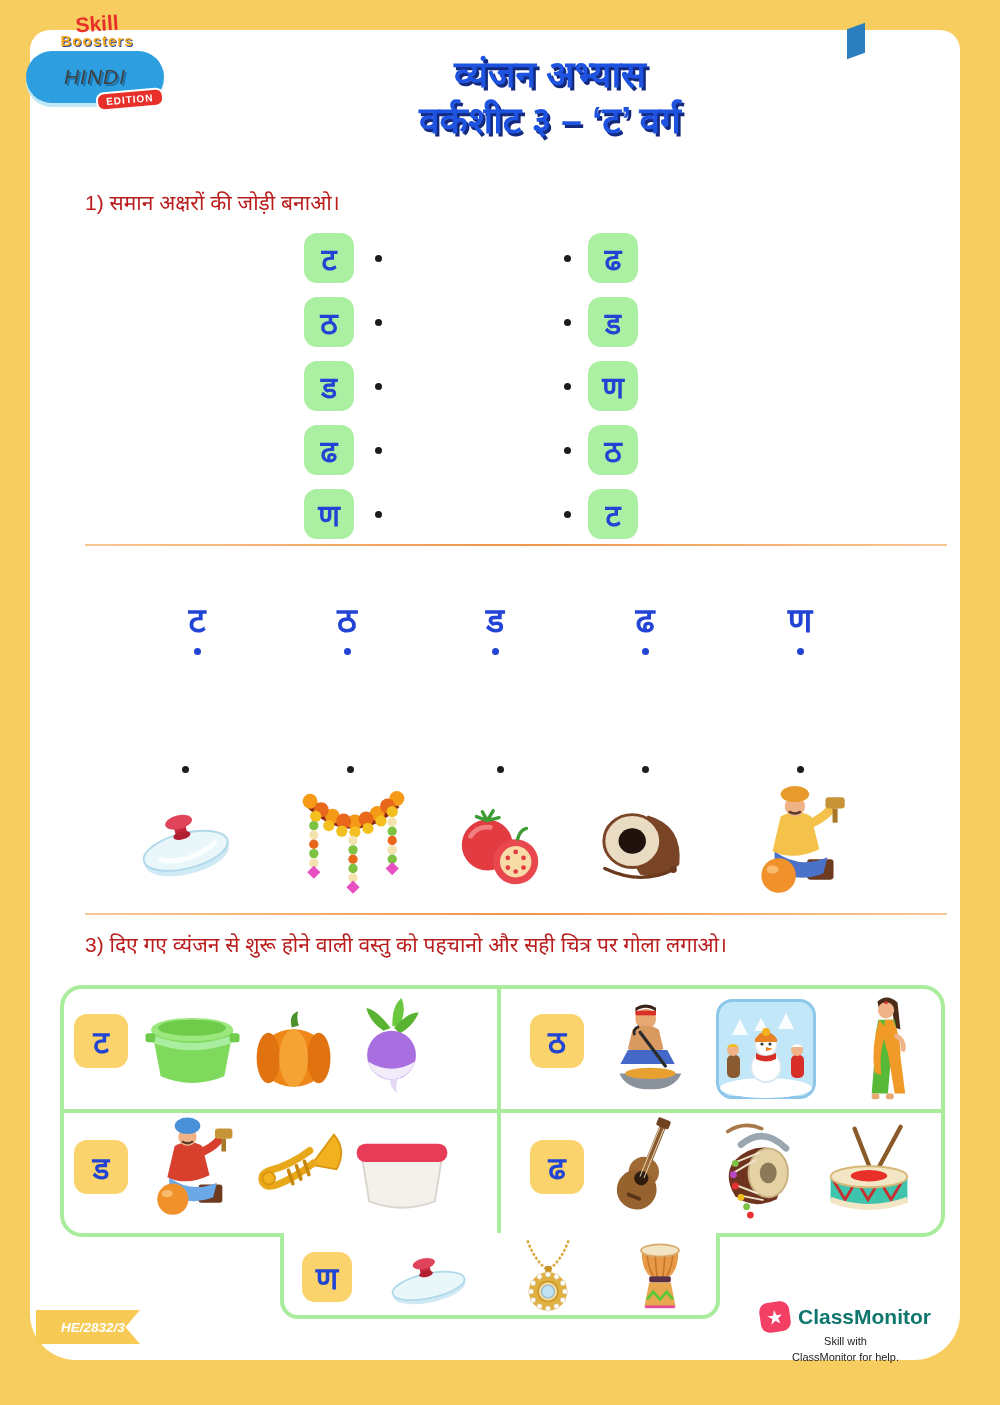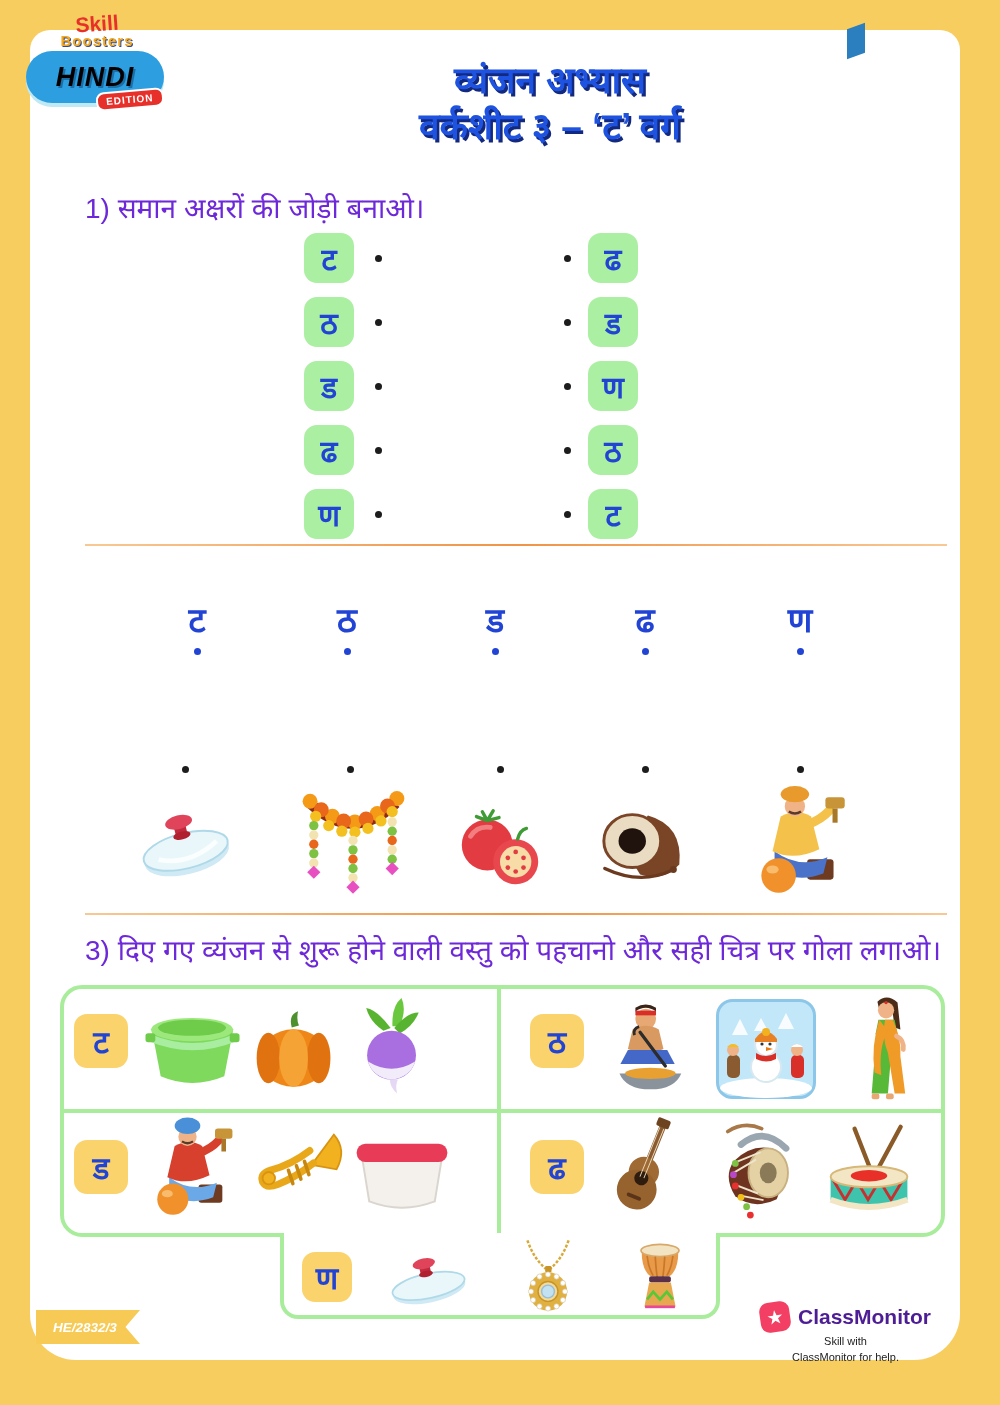--- a/index.html
+++ b/index.html
@@ -9,41 +9,41 @@
              background:#ffffff; border-radius:20px 20px 46px 46px; }
 
   
   .logo { position:absolute; left:26px; top:14px; width:142px; height:108px; z-index:6; text-align:center; }
   .logo-skill { color:#E8302A; font-weight:bold; font-size:21px; transform:rotate(-4deg); line-height:20px; }
   .logo-boost { color:#F5A81C; font-weight:bold; font-size:15px; letter-spacing:1px;
                 text-shadow:1px 1px 0 #2A4A9C; margin-top:-2px; }
   .logo-cloud { position:relative; margin-top:2px; width:138px; height:52px; background:#2D9FE0;
                 border-radius:28px; display:flex; align-items:center; justify-content:center;
                 box-shadow:0 4px 0 #BFE9F4; }
-  .logo-hindi { color:#000000; font-weight:bold; font-style:italic; font-size:27px; letter-spacing:1px;
+  .logo-hindi { color:#404040; font-weight:normal; font-style:italic; font-size:21px; letter-spacing:1px;
                 text-shadow:2px 2px 0 #1B6FA8; }
   .logo-edition { position:absolute; right:0px; bottom:-6px; background:#E8302A; color:#fff;
                   font-size:10px; font-weight:bold; letter-spacing:1px; padding:2px 8px;
                   border-radius:8px; border:2px solid #fff; transform:rotate(-5deg); }
 
   
   .badge-fold { position:absolute; left:847px; top:26px; width:18px; height:30px; background:#2B7FBE;
                 transform:skewY(-20deg); z-index:5; }
   .badge { position:absolute; left:855px; top:22px; width:120px; height:88px; background:#57ACEB; z-index:6;
            clip-path:polygon(0 0,100% 0,100% 100%,50% 80%,0 100%); text-align:center; color:#fff; }
   .badge-unit { font-weight:bold; font-size:20px; letter-spacing:1px; margin-top:12px;
                 text-shadow:1px 1px 0 #2B7FBE; }
   .badge-sub { font-size:14.5px; margin-top:3px; text-shadow:1px 1px 0 #2B7FBE; }
 
   
-  .title { position:absolute; left:240px; top:58px; width:620px; text-align:center; z-index:4;
+  .title { position:absolute; left:240px; top:52px; width:620px; text-align:center; z-index:4;
            color:#1E52E0; font-weight:bold; }
   .title div { font-size:37px; line-height:46px; text-shadow:2.5px 2.5px 0 #13297E; white-space:nowrap; }
 
-  .q-heading { position:absolute; font-size:28px; color:#6d28d9; white-space:nowrap; }
+  .q-heading { position:absolute; font-size:21px; color:#b91c1c; white-space:nowrap; }
 
   .hr-orange { position:absolute; left:85px; width:862px; height:2px;
                background:linear-gradient(to right,#F8C894,#EF9448,#F8C894); }
 
   
   .box-green { position:absolute; width:50px; height:50px; background:#ABEFA2; border-radius:13px;
                display:flex; align-items:center; justify-content:center;
                font-size:30px; font-weight:bold; color:#2244D4; }
   .dot { position:absolute; width:7px; height:7px; border-radius:50%; background:#1c1c1c; }
   .dot-blue { background:#2244D4; }
@@ -61,26 +61,26 @@
   .cell-bottom { position:absolute; left:280px; top:1233px; width:440px; height:86px;
                  border:4px solid #A9EC9C; border-radius:0 0 18px 18px; border-top:none; background:#fff; }
   .box-yellow { position:absolute; width:54px; height:54px; background:#FAD36C; border-radius:13px;
                 display:flex; align-items:center; justify-content:center;
                 font-size:31px; font-weight:bold; color:#2244D4; }
 
   
   .he-ribbon { position:absolute; left:36px; top:1310px; width:104px; height:34px; background:#F7CA55;
                clip-path:polygon(0 0,100% 0,86% 50%,100% 100%,0 100%);
                color:#fff; font-weight:bold; font-style:italic; font-size:13.5px;
-               display:flex; align-items:center; padding-left:17px; z-index:7; }
+               display:flex; align-items:center; padding-left:25px; z-index:7; }
   .cm { position:absolute; left:728px; top:1302px; width:235px; text-align:center; z-index:7; }
   .cm-row { display:flex; align-items:center; justify-content:center; gap:8px; }
   .cm-icon { width:30px; height:30px; background:#F23F63; border-radius:9px; color:#fff; font-size:19px;
              display:flex; align-items:center; justify-content:center; transform:rotate(-8deg); }
-  .cm-name { font-size:21px; font-weight:bold; color:#4c1d95; }
+  .cm-name { font-size:21px; font-weight:bold; color:#0f766e; }
   .cm-sub { font-size:11px; color:#222; line-height:14px; margin-top:2px; }
 </style>
 </head>
 <body>
 
 <div class="page">
   <div class="content"></div>
 
   <div class="logo">
     <div class="logo-skill">Skill</div>

